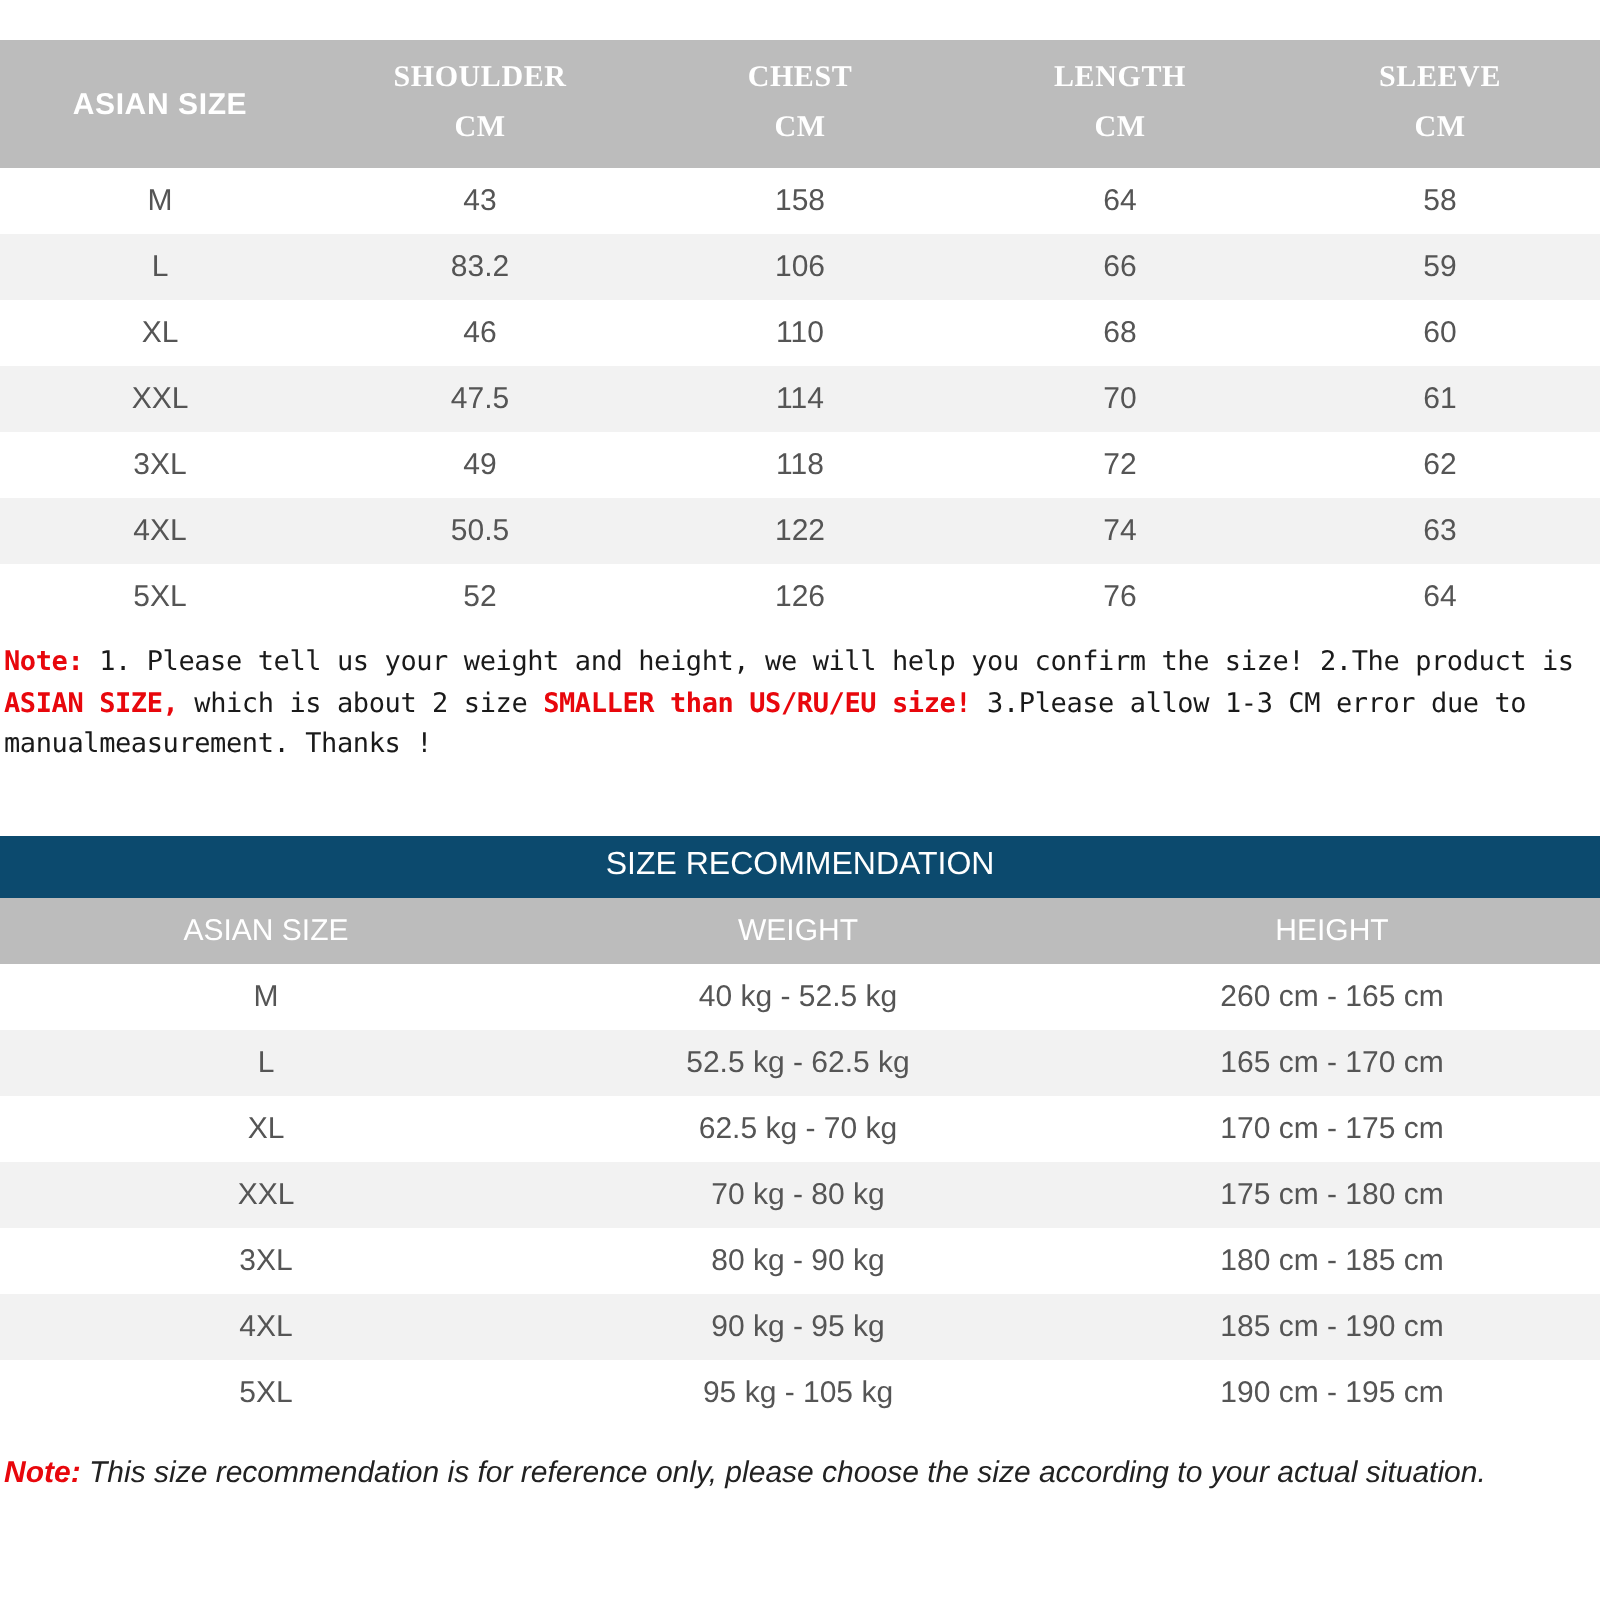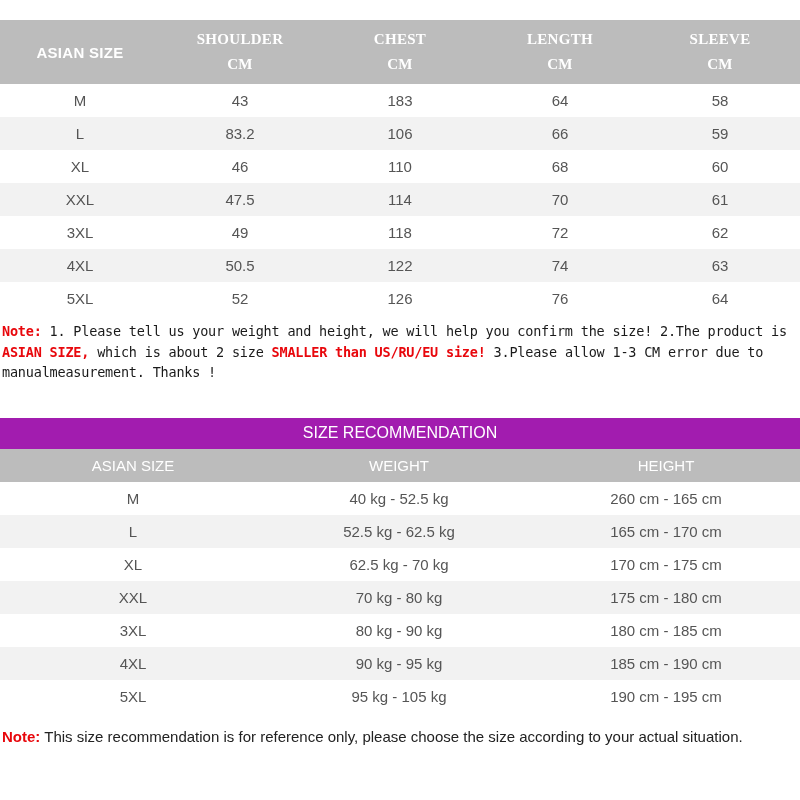--- a/index.html
+++ b/index.html
@@ -89,40 +89,41 @@
 
   
   #table-recommendation { margin-top: 35px; }
   #table-recommendation col.c-size   { width: 266px; }
   #table-recommendation col.c-weight { width: 266px; }
   #table-recommendation col.c-height { width: 268px; }
 
   .t2-title-cell {
     height: 31px;
     font-size: 16px;
-    background: #a21caf;
+    background: #0c4a6e;
     color: #ffffff;
     font-weight: bold;
   }
   .t2-head {
     height: 33px;
     background: #bcbcbc;
     color: #ffffff;
     font-weight: bold;
     font-size: 15px;
   }
 
   
   .note-sans {
     margin: 12px 0 0 0;
     padding: 0 20px 0 2px;
     font-family: "Liberation Sans", sans-serif;
     font-size: 15px;
     line-height: 1.62;
     color: #222222;
+    font-style: italic;
   }
   .note-sans .red {
     color: #e8070c;
     font-weight: bold;
   }
 </style>
 </head>
 <body>
 
 <div class="sheet">
@@ -155,21 +156,21 @@
         <th class="t1-head">
           <span class="hl top">SLEEVE</span>
           <span class="hl">CM</span>
         </th>
       </tr>
     </thead>
     <tbody>
       <tr class="odd">
         <td>M</td>
         <td>43</td>
-        <td>183</td>
+        <td>158</td>
         <td>64</td>
         <td>58</td>
       </tr>
       <tr class="even">
         <td>L</td>
         <td>83.2</td>
         <td>106</td>
         <td>66</td>
         <td>59</td>
       </tr>

